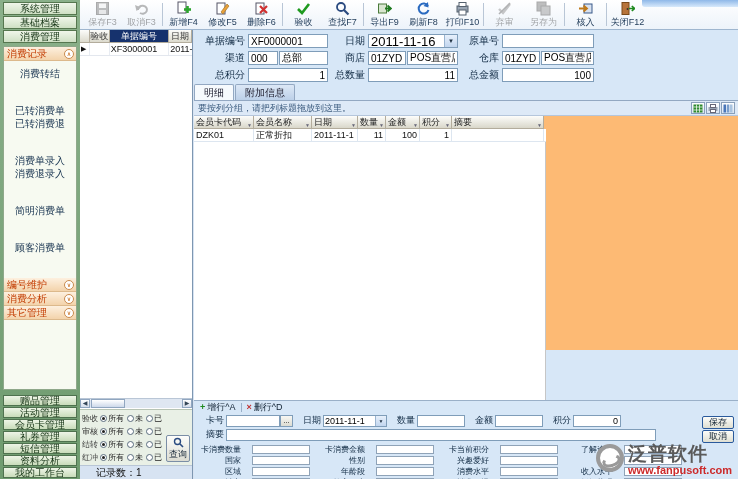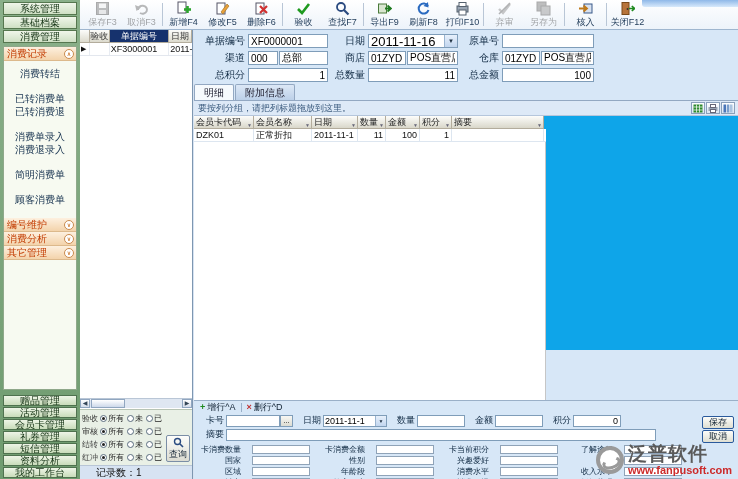--- a/index.html
+++ b/index.html
@@ -11,21 +11,21 @@
 .sidebar{position:absolute;left:0;top:0;width:80px;height:100%;background:linear-gradient(180deg,#8ab08a,#6f9b6f)}
 .sbtn{height:13px;margin:1px 3px 0;background:linear-gradient(180deg,#f0f6ea,#cfe0c4);border:1px solid #56774f;
   font-size:10px;line-height:11px;text-align:center;color:#143314;cursor:pointer}
 .sbtn.first{margin-top:2px}
 .nav{position:absolute;left:3px;top:46px;width:74px;height:344px;background:#f7faf1;border:1px solid #8fa88a;overflow:hidden}
 .sec{position:relative;height:14px;line-height:14px;background:linear-gradient(180deg,#fdf0df,#f3d3ab);
   border-bottom:1px solid #dcb98c;color:#c23b00;font-size:10px;padding-left:3px;cursor:pointer;white-space:nowrap}
 .circ{position:absolute;right:2px;top:2px;width:10px;height:10px;border:1px solid #c98a4e;border-radius:50%;
   background:#fff;font-size:6px;line-height:8px;text-align:center;color:#c25b00}
 .nitem{height:13px;line-height:13px;text-align:center;font-size:10px;color:#16324f;cursor:pointer;white-space:nowrap}
-.gap6{margin-top:6px}.gap8{margin-top:12px}
+.gap6{margin-top:6px}.gap8{margin-top:24px}
 .sideb{position:absolute;left:3px;bottom:1px;width:74px}
 .sbtn2{height:11px;line-height:9px;margin-top:1px;background:linear-gradient(180deg,#eef5e7,#c9dcba);
   border:1px solid #4f724f;font-size:10px;text-align:center;color:#143314;cursor:pointer;white-space:nowrap;overflow:hidden}
 
 
 .toolbar{position:absolute;left:80px;top:0;width:658px;height:30px;background:linear-gradient(180deg,#ffffff,#edf3fa);
   border-bottom:1px solid #9fb6cf;display:flex;align-items:center;padding-left:3px}
 .tbtn{width:39px;height:28px;display:flex;flex-direction:column;align-items:center;justify-content:flex-end;gap:0;
   font-size:9px;color:#27415e;cursor:pointer;white-space:nowrap}
 .tbtn.dis{filter:grayscale(1);opacity:.45;cursor:default}
@@ -71,21 +71,21 @@
   font-size:6px;line-height:12px;text-align:center;color:#234;cursor:pointer;flex:none}
 .tabs{position:absolute;left:0;top:54px;width:100%;height:17px;display:flex;padding-left:0;border-bottom:1px solid #93a8c2}
 .tab{padding:1px 9px;font-size:10px;border:1px solid #93a8c2;border-bottom:0;border-radius:2px 2px 0 0;
   background:linear-gradient(180deg,#dce8f6,#bcd0e8);color:#223;margin-right:1px;cursor:pointer;white-space:nowrap}
 .tab.act{background:#f6fafd}
 .gbar{position:absolute;left:0;top:71px;width:100%;height:15px;background:#dde9f7;border-bottom:1px solid #b5c6dc;
   font-size:9px;color:#3a5a7d;line-height:14px;padding-left:4px;white-space:nowrap}
 .gbtns{position:absolute;right:3px;top:1px;display:flex;gap:1px}
 .gb{width:14px;height:12px;border:1px solid #8aa0ba;background:linear-gradient(180deg,#fff,#d8e4f2);
   display:flex;align-items:center;justify-content:center;cursor:pointer}
-.gridwrap{position:absolute;left:0;top:86px;width:100%;height:234px;background:#0ea5e9}
+.gridwrap{position:absolute;left:0;top:86px;width:100%;height:234px;background:#fdba74}
 .ghead{display:flex;height:13px;width:352px}
 .ghc{position:relative;background:linear-gradient(180deg,#fdfdfb,#d9d7ca);border-right:1px solid #b3ac9c;border-bottom:1px solid #b3ac9c;
   font-size:9px;line-height:12px;padding-left:2px;color:#222;overflow:hidden;white-space:nowrap}
 .flt{position:absolute;right:1px;top:3px;font-size:5px;color:#667;cursor:pointer}
 .grow{display:flex;height:13px;width:352px;background:#fff;border-bottom:1px solid #dde6f0}
 .gc{font-size:9px;line-height:12px;padding:0 2px;border-right:1px solid #dde6f0;overflow:hidden;white-space:nowrap}
 .gbody{width:352px;height:258px;background:#fff;border-right:1px solid #c6c6c6}
 .c0{width:60px}.c1{width:58px}.c2{width:46px}.c3{width:28px}.c4{width:34px}.c5{width:32px}.c6{width:92px}
 
 
@@ -104,21 +104,21 @@
 .browse{width:13px;height:12px;border:1px solid #7f9db9;background:linear-gradient(180deg,#f7f7f3,#dcdcd2);
   font-size:8px;line-height:9px;text-align:center;cursor:pointer;flex:none}
 .xpbtn{position:absolute;right:4px;width:32px;height:13px;border:1px solid #2a5a9c;border-radius:2px;
   background:linear-gradient(180deg,#fdfdfa,#dfdfd2);font-size:9px;line-height:11px;text-align:center;color:#123;cursor:pointer}
 .minirow{display:flex;align-items:center;height:11px;padding-left:6px}
 .mlbl{width:52px;font-size:8px;color:#102a43;text-align:right;padding-right:11px;white-space:nowrap;overflow:hidden;flex:none}
 input.mfld{width:58px;height:9px;border:1px solid #8fa3b8;background:#fff;font-size:8px;padding:0 1px;font-family:inherit;flex:none}
 .msp{width:14px;flex:none}
 
 
-.wm{position:absolute;right:6px;bottom:3px;display:flex;align-items:center;gap:4px;z-index:9}
+.wm{position:absolute;right:6px;bottom:3px;display:flex;align-items:flex-start;gap:4px;z-index:9}
 .wmlogo{width:28px;height:28px;border-radius:50%;border:4px solid #9a9a9a;position:relative;background:#fff;flex:none}
 .wmlogo::after{content:"";position:absolute;left:2px;top:7px;width:13px;height:6px;border-radius:50%;
   border:3px solid #9a9a9a;border-top-color:transparent;transform:rotate(-20deg)}
 .wmtxt .b{font-size:19px;font-weight:bold;color:#5a5a5a;letter-spacing:1px;line-height:20px;white-space:nowrap}
 .wmtxt .u{font-size:11px;font-weight:bold;color:#cc2b2b;line-height:12px;white-space:nowrap}
 </style>
 </head>
 <body>
 
 <div class="window">

